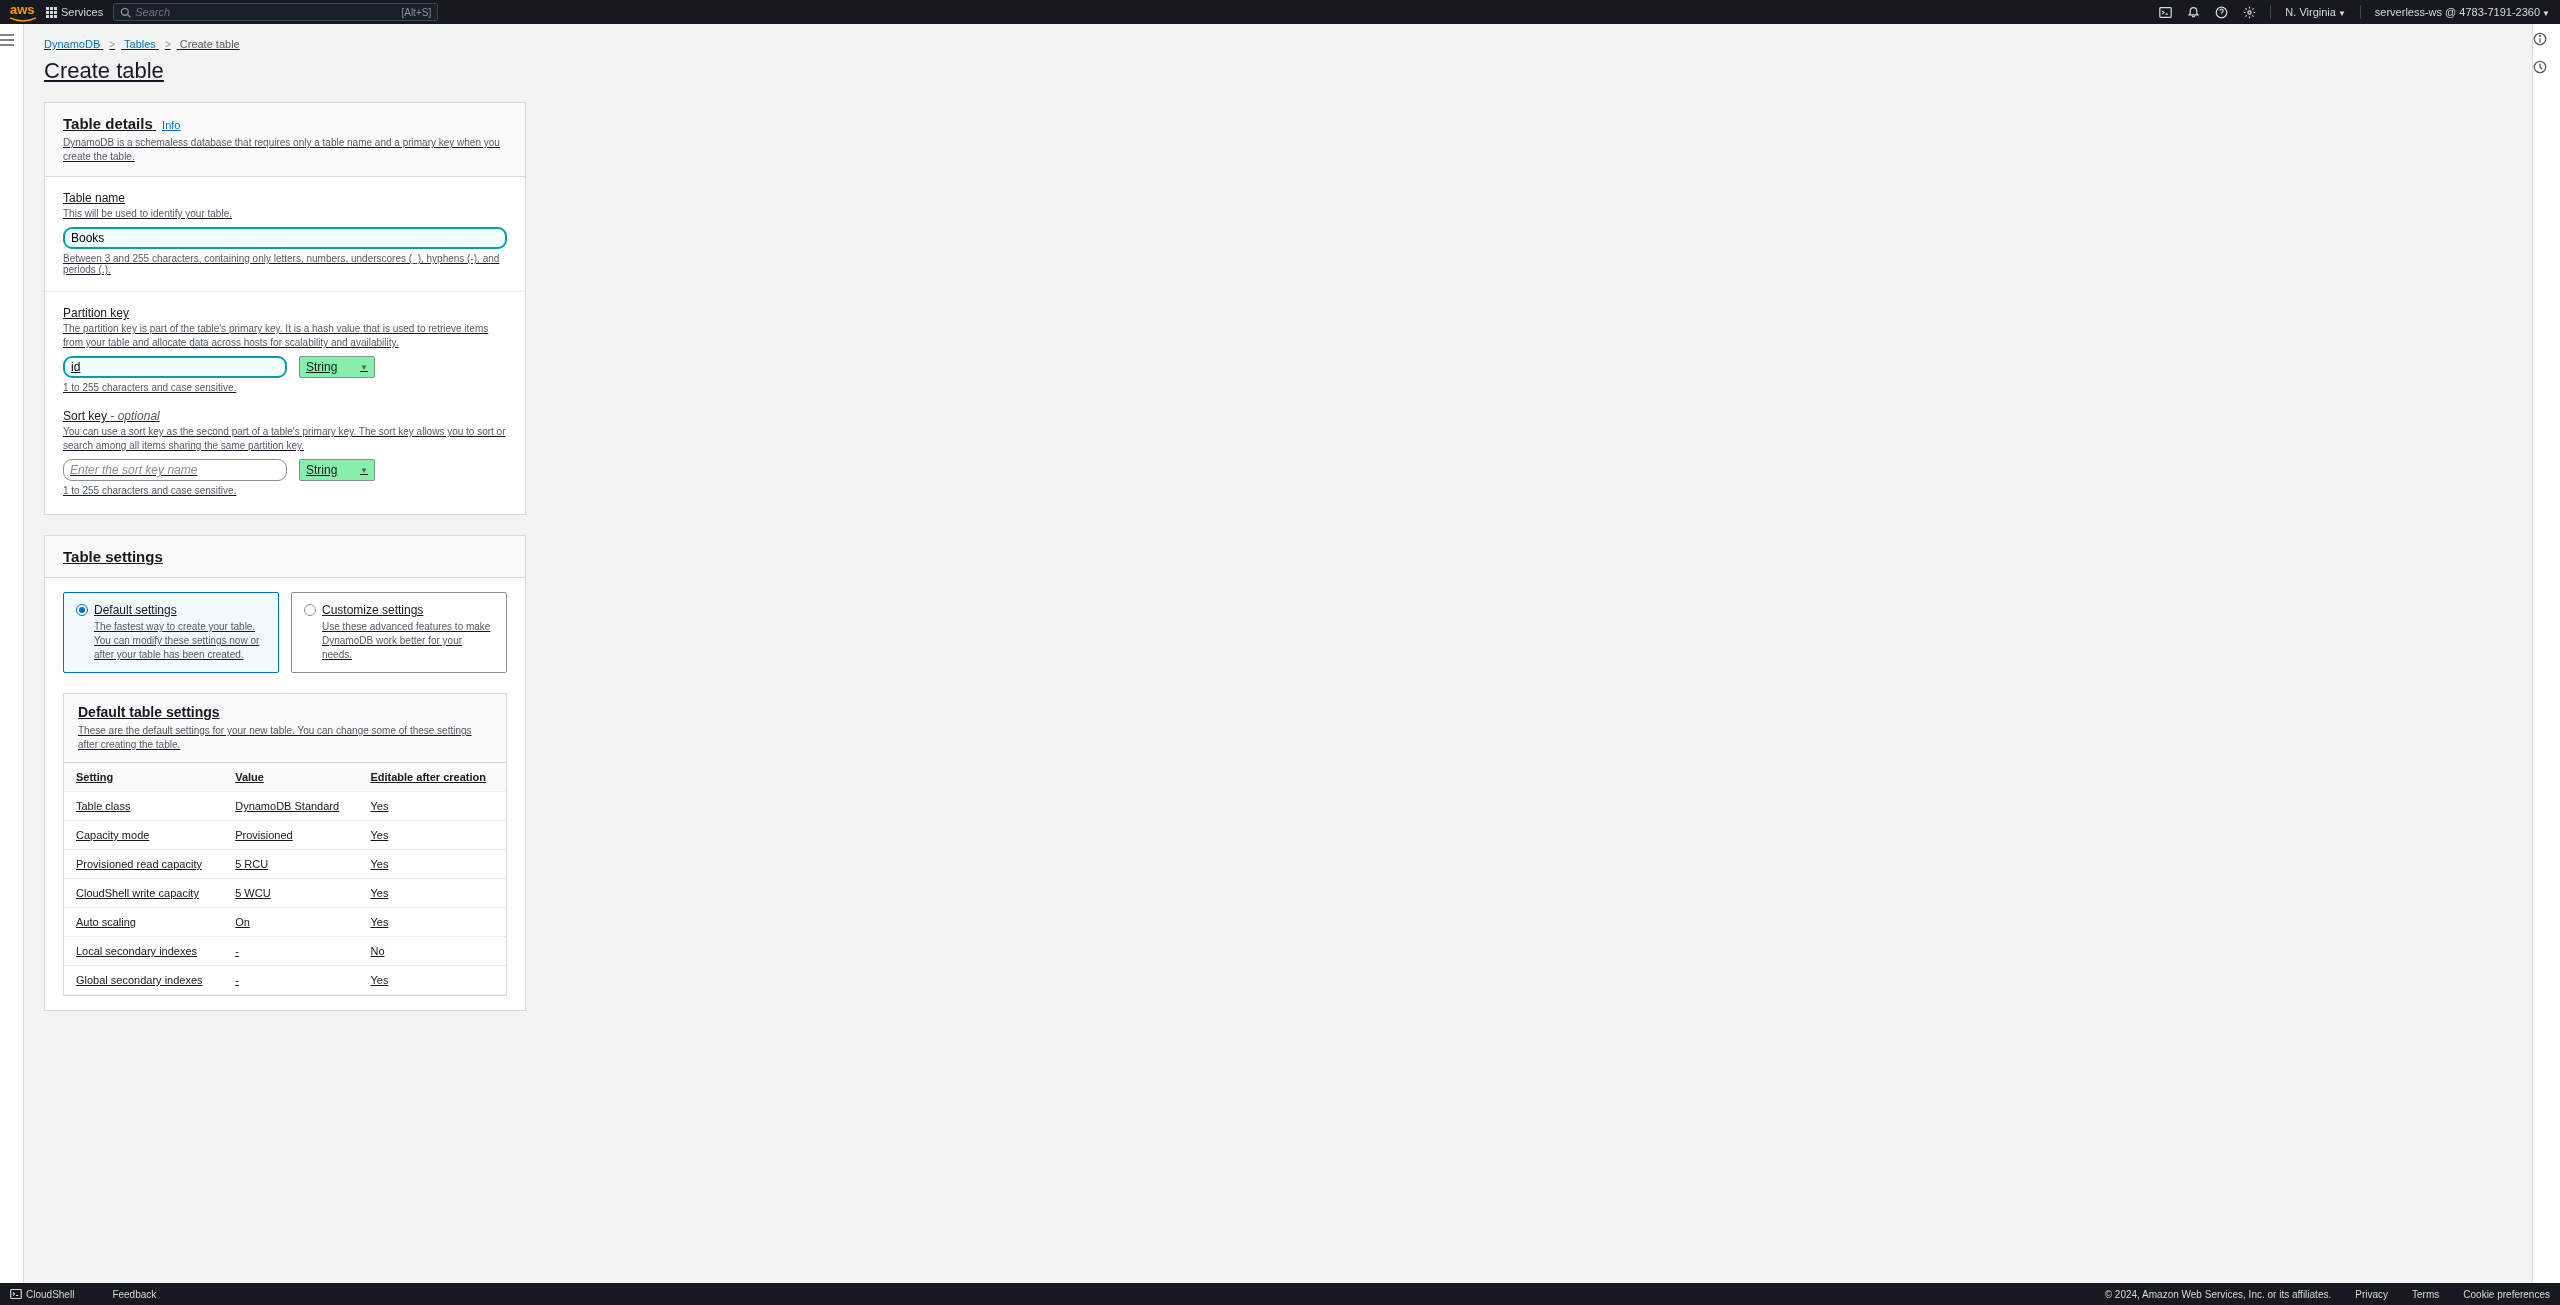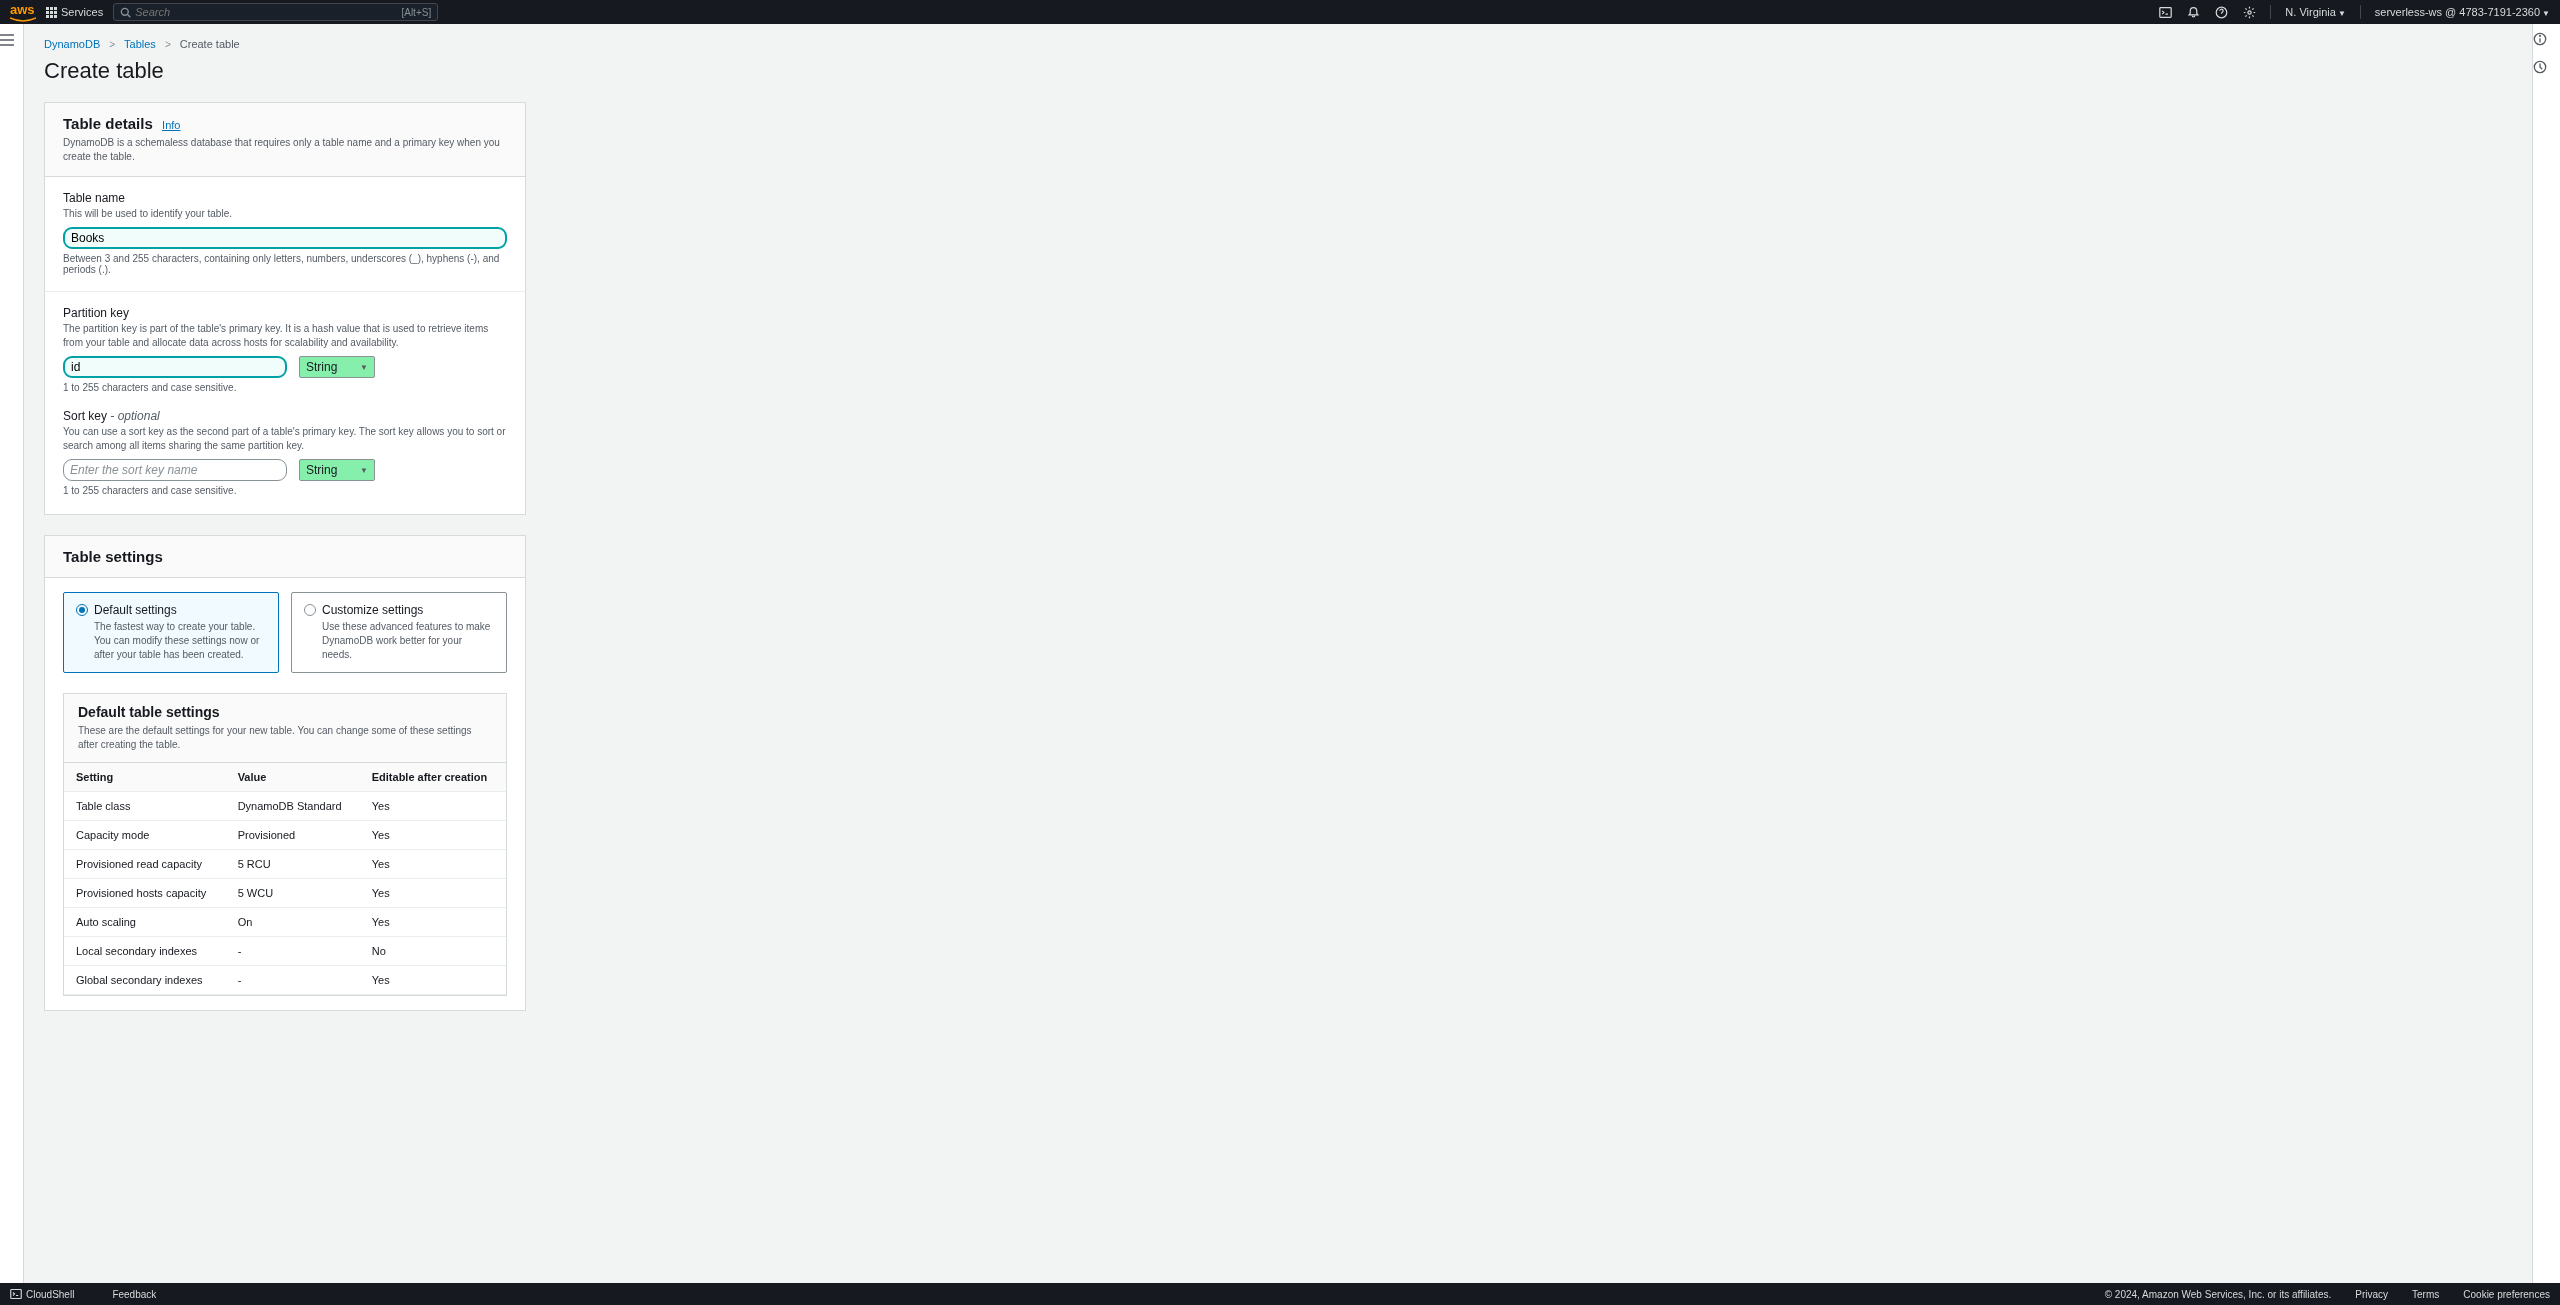--- a/index.html
+++ b/index.html
@@ -18,21 +18,21 @@
 .topnav-icon { width: 14px; height: 14px; display:flex; align-items:center; justify-content:center; cursor:pointer; }
 .divider { width: 1px; height: 14px; background: #414750; }
 .caret { font-size: 8px; margin-left: 2px; }
 
 
 .layout { display: flex; min-height: calc(100vh - 24px - 22px); }
 .left-rail { width: 24px; background: #fff; border-right: 1px solid #d5dbdb; padding-top: 10px; text-align: center; }
 .hamburger { cursor: pointer; color: #545b64; }
 .right-rail { width: 28px; background: #fff; border-left: 1px solid #d5dbdb; padding-top: 8px; }
 .right-rail div { text-align: center; margin-bottom: 14px; color: #545b64; cursor: pointer; }
-.main { flex: 1; padding: 14px 20px; overflow-y: auto; }
+.main { flex: 1; padding: 14px 20px; overflow-y: auto; text-decoration: underline; }
 
 
 .breadcrumb { font-size: 11px; color: #545b64; margin-bottom: 8px; }
 .breadcrumb a { color: #0073bb; text-decoration: none; }
 .breadcrumb .sep { color: #879196; margin: 0 6px; font-size: 10px; }
 
 h1.page-title { font-size: 22px; font-weight: 400; color: #16191f; margin-bottom: 18px; }
 
 
 .panel { background: #fff; border: 1px solid #d5dbdb; width: 482px; margin-bottom: 20px; }
@@ -260,21 +260,21 @@
                   <td>Capacity mode</td>
                   <td>Provisioned</td>
                   <td>Yes</td>
                 </tr>
                 <tr>
                   <td>Provisioned read capacity</td>
                   <td>5 RCU</td>
                   <td>Yes</td>
                 </tr>
                 <tr>
-                  <td>Provisioned hosts capacity</td>
+                  <td>CloudShell write capacity</td>
                   <td>5 WCU</td>
                   <td>Yes</td>
                 </tr>
                 <tr>
                   <td>Auto scaling</td>
                   <td>On</td>
                   <td>Yes</td>
                 </tr>
                 <tr>
                   <td>Local secondary indexes</td>

